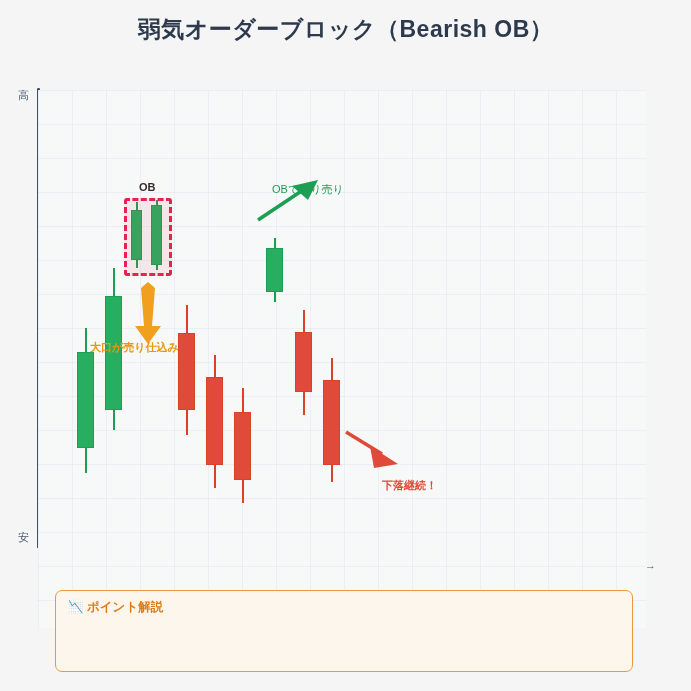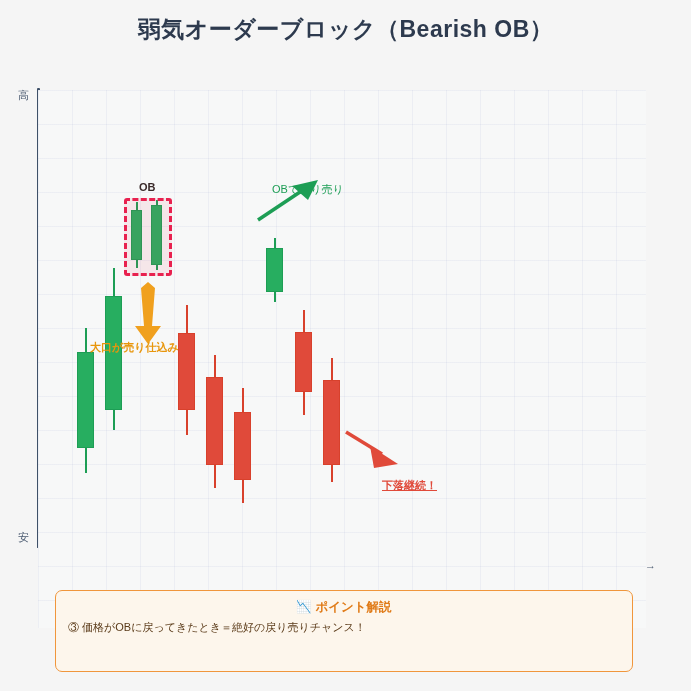--- a/index.html
+++ b/index.html
@@ -105,21 +105,21 @@
     color: #3a2a2a;
     white-space: nowrap;
   }
   .anno-text {
     position: absolute;
     font-size: 11px;
     white-space: nowrap;
   }
   #anno-orange { color: #e8960c; font-weight: bold; }
   #anno-green  { color: #1d9e55; }
-  #anno-red    { color: #e04a3a; font-weight: bold; text-decoration: underline; }
+  #anno-red    { color: #e04a3a; font-weight: bold; }
 
   svg.anno-svg {
     position: absolute;
     overflow: visible;
     pointer-events: none;
   }
 
   #notes-box {
     position: absolute;
     left: 55px;
@@ -129,22 +129,21 @@
     border: 1.5px solid #f0963c;
     border-radius: 7px;
     background: #fdf6ec;
     box-sizing: border-box;
     padding: 8px 12px 0 12px;
   }
   #notes-title {
     font-size: 12.5px;
     font-weight: bold;
     color: #e07b18;
-    margin-bottom: 3px;
-    text-align: center;
+    margin-bottom: 23px;
   }
   .note-line {
     font-size: 11px;
     color: #5a3a18;
     line-height: 16px;
     white-space: nowrap;
   }
 </style>
 </head>
 <body>
@@ -223,14 +222,13 @@
       <path d="M2 2 L38 24" stroke="#e04a3a" stroke-width="3.5" fill="none"></path>
       <path d="M54 34 L26 16 L30 38 Z" fill="#e04a3a"></path>
     </svg>
     <div class="anno-text" id="anno-red" style="left:344px; top:388px;">下落継続！</div>
 
   </div>
 </div>
 
 <div id="notes-box">
   <div id="notes-title">📉 ポイント解説</div>
-  <div class="note-line">③ 価格がOBに戻ってきたとき＝絶好の戻り売りチャンス！</div>
 </div>
 
 </body></html>

